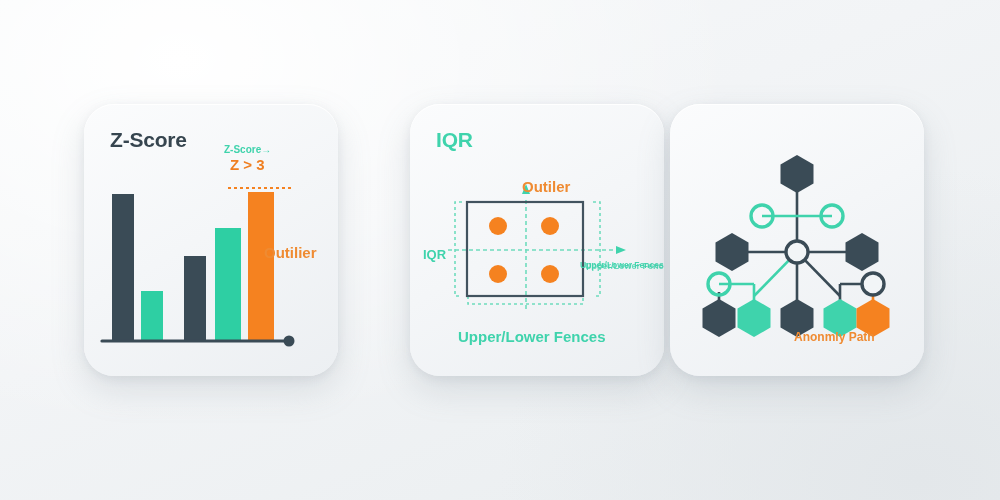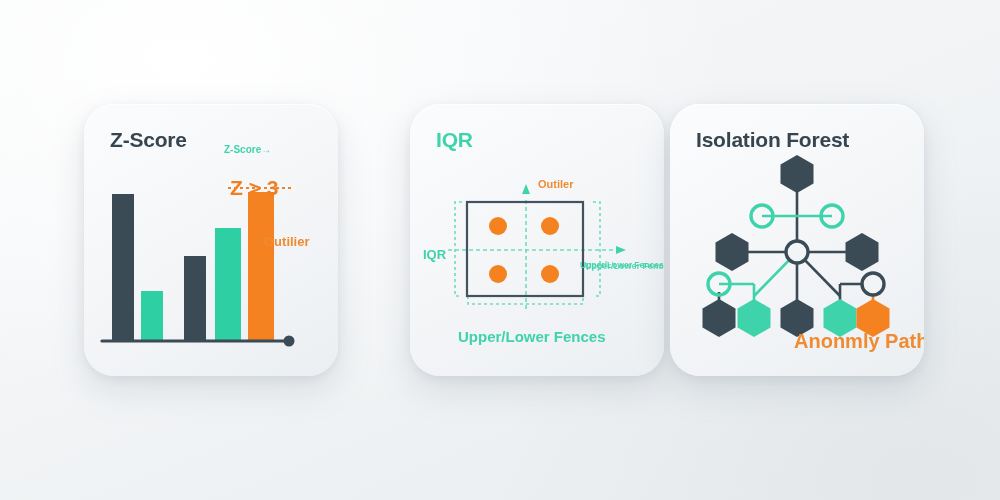--- a/index.html
+++ b/index.html
@@ -66,32 +66,32 @@
     white-space: nowrap;
     font-weight: bold;
     pointer-events: none;
   }
   .lbl-teal   { color: #3fd3ac; }
   .lbl-orange { color: #ef8b32; }
   .lbl-orange-strong { color: #ef7f22; }
 
   
   #zscore-arrow-label { left: 140px; top: 40px; font-size: 10px; }
-  #zscore-threshold   { left: 146px; top: 72px; font-size: 21px; }
-  #zscore-outlier     { left: 180px; top: 130px; font-size: 13px; }
-
-  
-  #iqr-outlier-label   { left: 128px; top: 74px; font-size: 11px; }
+  #zscore-threshold   { left: 146px; top: 52px; font-size: 15px; }
+  #zscore-outlier     { left: 180px; top: 140px; font-size: 15px; }
+
+  
+  #iqr-outlier-label   { left: 112px; top: 74px; font-size: 15px; }
   #iqr-side-label      { left: 13px;  top: 143px; font-size: 13px; }
   #iqr-fences-right-a  { left: 170px; top: 156px; font-size: 8.5px; font-weight: bold; opacity: 0.95; }
   #iqr-fences-right-b  { left: 175px; top: 157px; font-size: 9px;  font-weight: bold; opacity: 0.8; }
   #iqr-fences-bottom   { left: 48px;  top: 224px; font-size: 15px; }
 
   
-  #forest-path-label { left: 124px; top: 226px; font-size: 20px; }
+  #forest-path-label { left: 124px; top: 226px; font-size: 12px; }
 </style>
 </head>
 <body>
 
 <div class="board">
 
   <div class="card" id="card-zscore">
 
     <div class="card-title title-dark">Z-Score</div>
 
@@ -149,21 +149,20 @@
 
     <div class="lbl lbl-teal" id="iqr-fences-right-a">Upper/Lower Fences</div>
 
     <div class="lbl lbl-teal" id="iqr-fences-right-b">Upper/Lower Fences</div>
 
     <div class="lbl lbl-teal" id="iqr-fences-bottom">Upper/Lower Fences</div>
   </div>
 
   <div class="card" id="card-forest">
 
-    <div class="card-title title-dark">Isolation Forest</div>
 
     <svg class="viz" viewBox="0 0 254 272">
       <defs>
         <g id="hexdef">
           <polygon points="0,-19 16.5,-9.5 16.5,9.5 0,19 -16.5,9.5 -16.5,-9.5"></polygon>
         </g>
       </defs>
 
       <line x1="127" y1="88" x2="127" y2="148" stroke="#3a4b56" stroke-width="2.6"></line>
 

